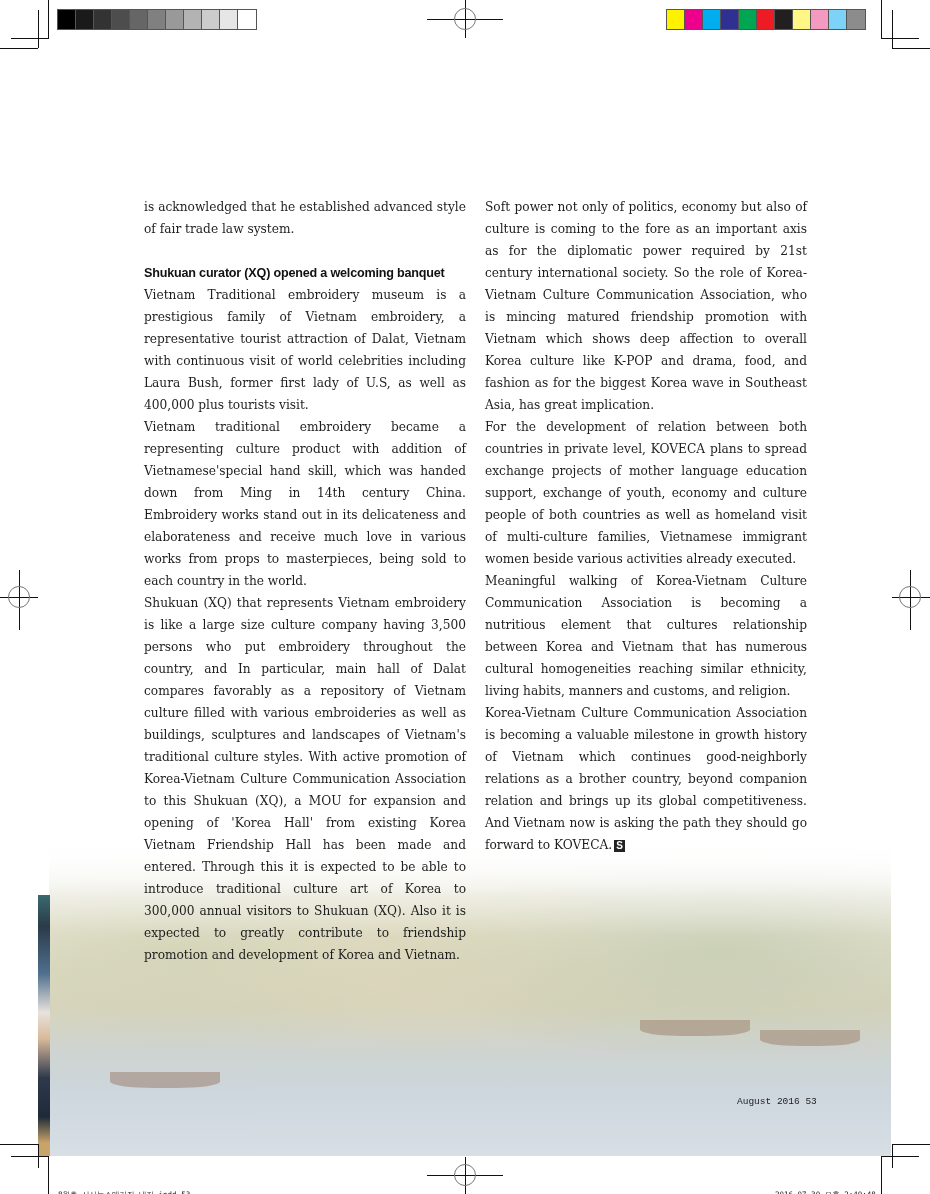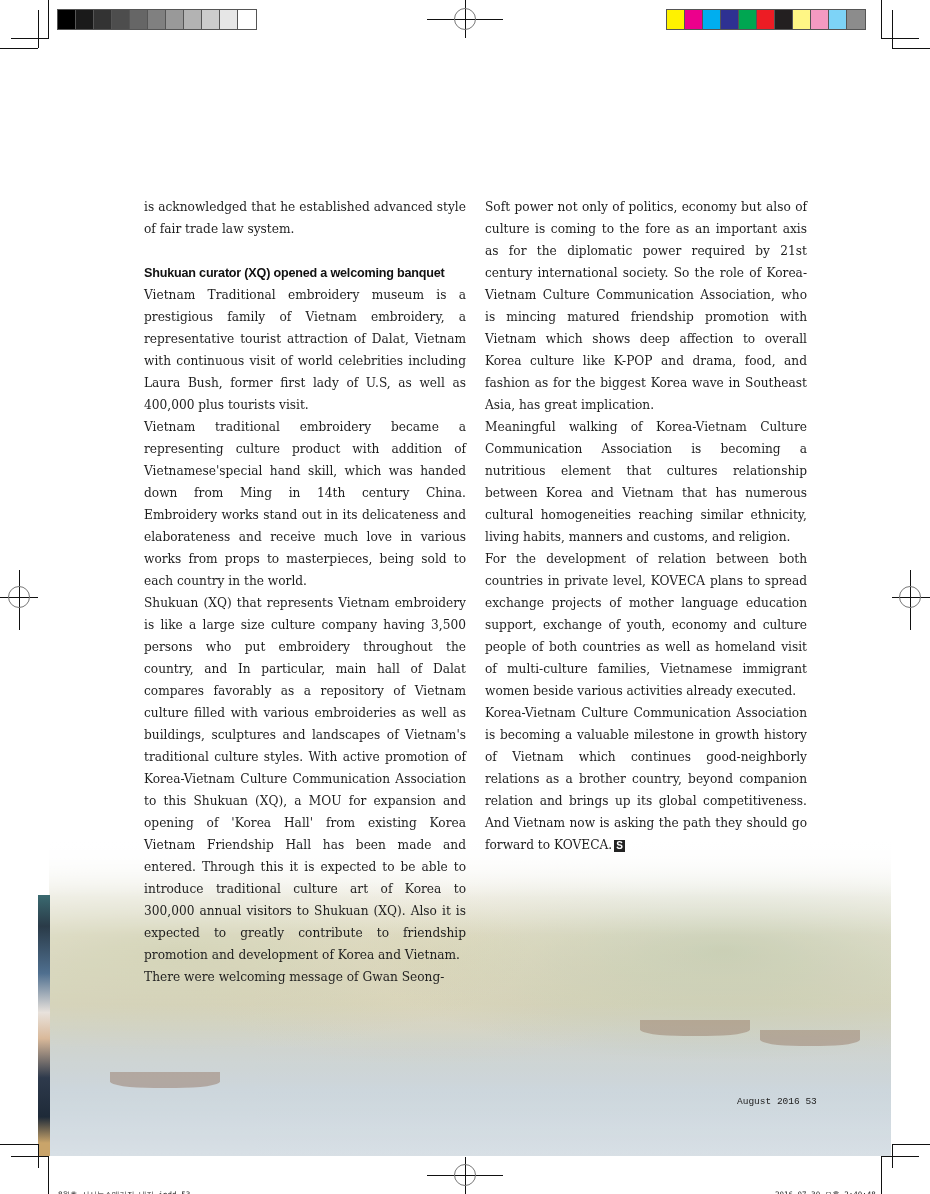--- a/index.html
+++ b/index.html
@@ -143,25 +143,24 @@
   <div class="line" style="left:910px;top:570px;width:1px;height:60px;"></div>
   <div class="reg" style="left:899px;top:586px;"></div>
 </div>
 
 <div class="col col-left">
   <p>is acknowledged that he established advanced style of fair trade law system.</p>
   <h2 class="sub">Shukuan curator (XQ) opened a welcoming banquet</h2>
   <p>Vietnam Traditional embroidery museum is a prestigious family of Vietnam embroidery, a representative tourist attraction of Dalat, Vietnam with continuous visit of world celebrities including Laura Bush, former first lady of U.S, as well as 400,000 plus tourists visit.</p>
   <p>Vietnam traditional embroidery became a representing culture product with addition of Vietnamese'special hand skill, which was handed down from Ming in 14th century China. Embroidery works stand out in its delicateness and elaborateness and receive much love in various works from props to masterpieces, being sold to each country in the world.</p>
   <p>Shukuan (XQ) that represents Vietnam embroidery is like a large size culture company having 3,500 persons who put embroidery throughout the country, and In particular, main hall of Dalat compares favorably as a repository of Vietnam culture filled with various embroideries as well as buildings, sculptures and landscapes of Vietnam's traditional culture styles. With active promotion of Korea-Vietnam Culture Communication Association to this Shukuan (XQ), a MOU for expansion and opening of 'Korea Hall' from existing Korea Vietnam Friendship Hall has been made and entered. Through this it is expected to be able to introduce traditional culture art of Korea to 300,000 annual visitors to Shukuan (XQ). Also it is expected to greatly contribute to friendship promotion and development of Korea and Vietnam.</p>
-  <p>There were welcoming message of Gwan Seong-</p>
 </div>
 
 <div class="col col-right">
   <p>Soft power not only of politics, economy but also of culture is coming to the fore as an important axis as for the diplomatic power required by 21st century international society. So the role of Korea-Vietnam Culture Communication Association, who is mincing matured friendship promotion with Vietnam which shows deep affection to overall Korea culture like K-POP and drama, food, and fashion as for the biggest Korea wave in Southeast Asia, has great implication.</p>
+  <p>For the development of relation between both countries in private level, KOVECA plans to spread exchange projects of mother language education support, exchange of youth, economy and culture people of both countries as well as homeland visit of multi-culture families, Vietnamese immigrant women beside various activities already executed.</p>
   <p>Meaningful walking of Korea-Vietnam Culture Communication Association is becoming a nutritious element that cultures relationship between Korea and Vietnam that has numerous cultural homogeneities reaching similar ethnicity, living habits, manners and customs, and religion.</p>
-  <p>For the development of relation between both countries in private level, KOVECA plans to spread exchange projects of mother language education support, exchange of youth, economy and culture people of both countries as well as homeland visit of multi-culture families, Vietnamese immigrant women beside various activities already executed.</p>
   <p><span>Korea-Vietnam Culture Communication Association is becoming a valuable milestone in growth history of Vietnam which continues good-neighborly relations as a brother country, beyond companion relation and brings up its global competitiveness. And Vietnam now is asking the path they should go forward to KOVECA.</span><span class="end-mark">S</span></p>
 </div>
 
 <div class="folio">August 2016  53</div>
 <div class="slug" style="left:58px;">8월호_시사뉴스매거진_내지.indd   53</div>
 <div class="slug" style="left:775px;text-align:center;">2016-07-30   오후 2:40:48</div>
 
 </body></html>

